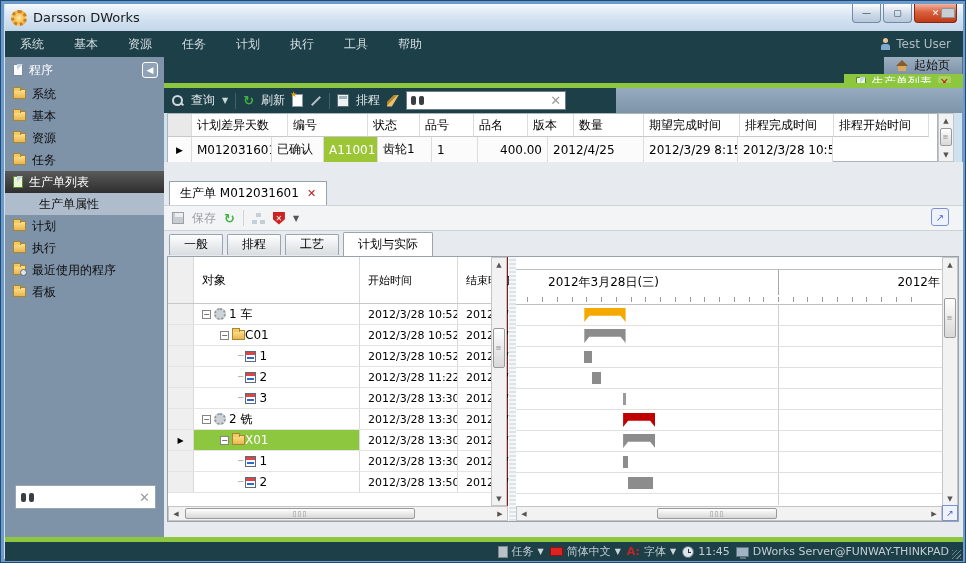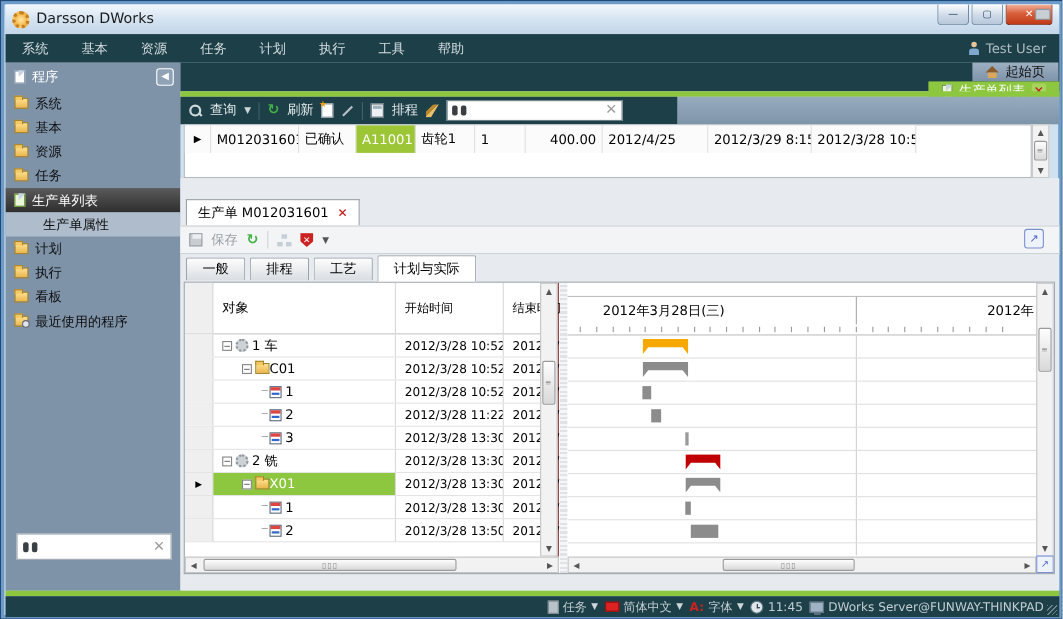--- a/index.html
+++ b/index.html
@@ -227,28 +227,28 @@
         </div>
         <div class="side-item">
           <div class="folder"></div>
           <span>计划</span>
         </div>
         <div class="side-item">
           <div class="folder"></div>
           <span>执行</span>
         </div>
         <div class="side-item">
-          <div class="folder"></div>
-          <span>看板</span>
-        </div>
-        <div class="side-item">
           <div class="folder">
             <div class="clockdot"></div>
           </div>
           <span>最近使用的程序</span>
+        </div>
+        <div class="side-item">
+          <div class="folder"></div>
+          <span>看板</span>
         </div>
       </div>
     <div id="side-search">
       <span class="binoc"></span>
       <input value="" style="">
       <span class="xgray">✕</span>
     </div>
   </div>
 
   <div id="tabbar" class="abs">
@@ -282,20 +282,33 @@
       <div id="tool-search">
         <span class="binoc"></span>
         <input value="" style="">
         <span class="xgray">✕</span>
       </div>
     </div>
     <div id="toolbar-right"></div>
   </div>
 
   <div id="grid" class="abs">
+    <div id="grid-head" class="grow">
+        <div class="gcell sel-cell" style="width: 24px;"></div>
+        <div class="gcell" style="width: 96px;">计划差异天数</div>
+        <div class="gcell" style="width: 80px;">编号</div>
+        <div class="gcell" style="width: 52px;">状态</div>
+        <div class="gcell" style="width: 54px;">品号</div>
+        <div class="gcell" style="width: 54px;">品名</div>
+        <div class="gcell" style="width: 46px;">版本</div>
+        <div class="gcell" style="width: 70px;">数量</div>
+        <div class="gcell" style="width: 96px;">期望完成时间</div>
+        <div class="gcell" style="width: 94px;">排程完成时间</div>
+        <div class="gcell" style="width: 95px;">排程开始时间</div>
+      </div>
     <div id="grid-row" class="grow">
         <div class="gcell sel-cell" style="width: 24px; font-size: 9px;">▶</div>
         <div class="gcell " style="width: 80px;">M012031601</div>
         <div class="gcell " style="width: 52px;">已确认</div>
         <div class="gcell cell-lime" style="width: 54px;">A11001</div>
         <div class="gcell " style="width: 54px;">齿轮1</div>
         <div class="gcell " style="width: 46px;">1</div>
         <div class="gcell cell-num" style="width: 70px;">400.00</div>
         <div class="gcell " style="width: 96px;">2012/4/25</div>
         <div class="gcell " style="width: 94px;">2012/3/29 8:15</div>

